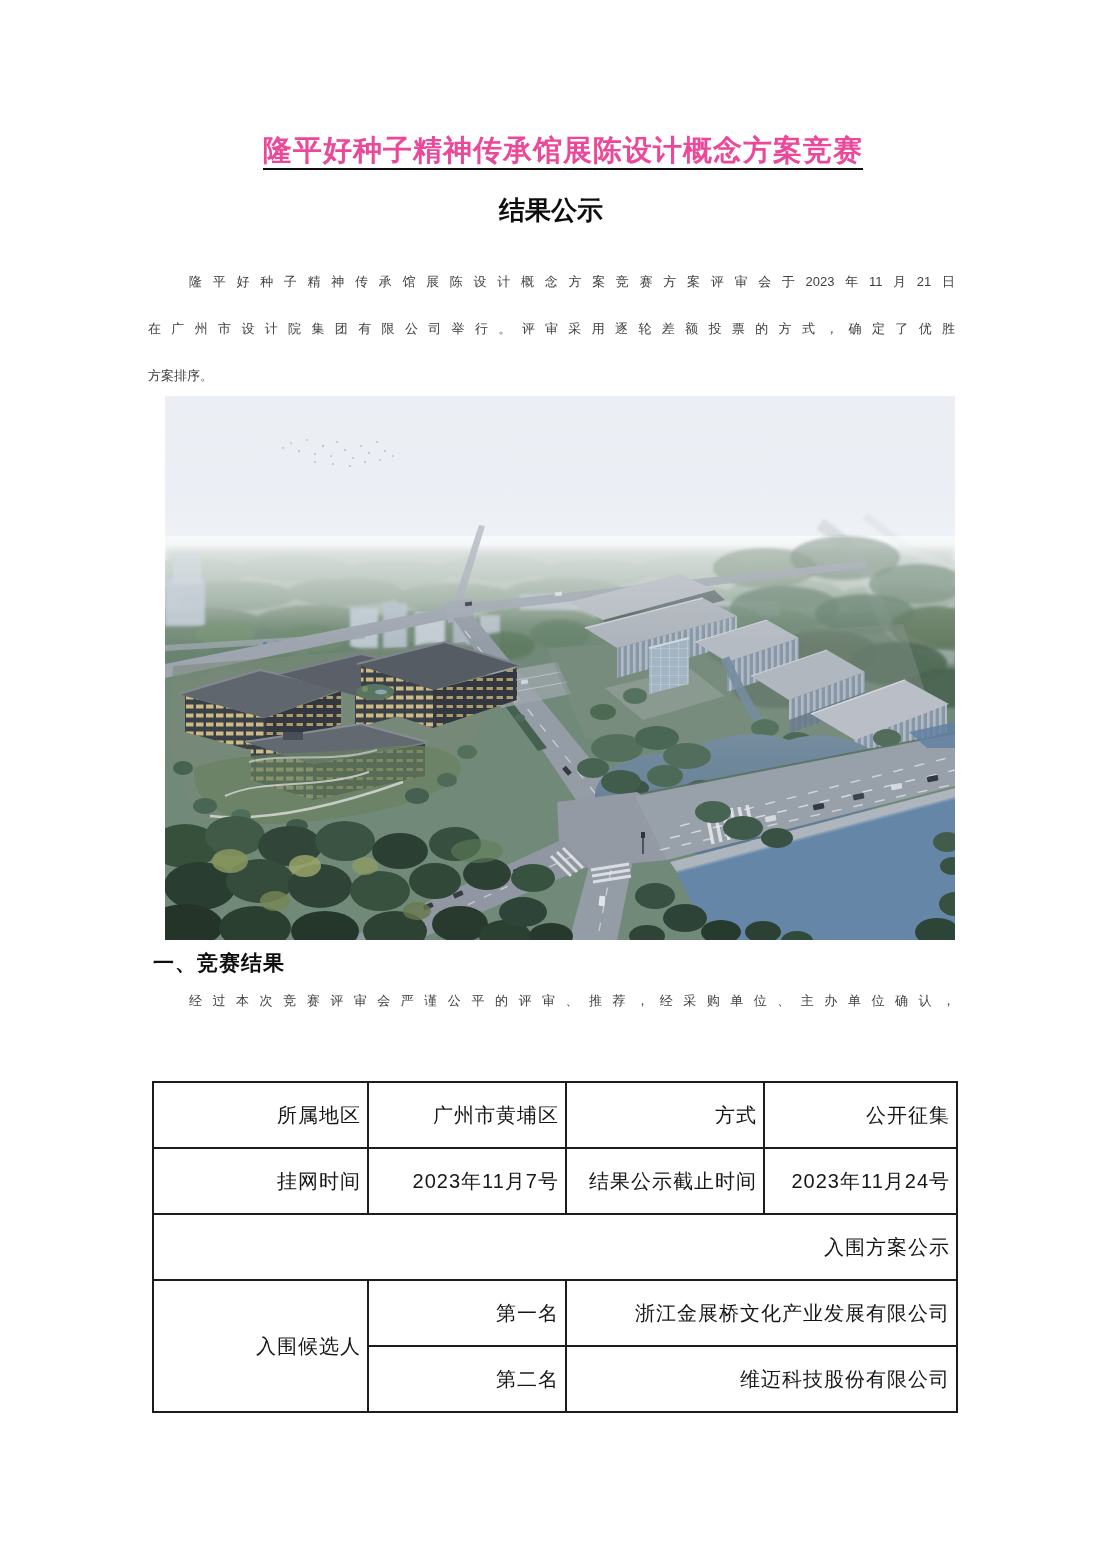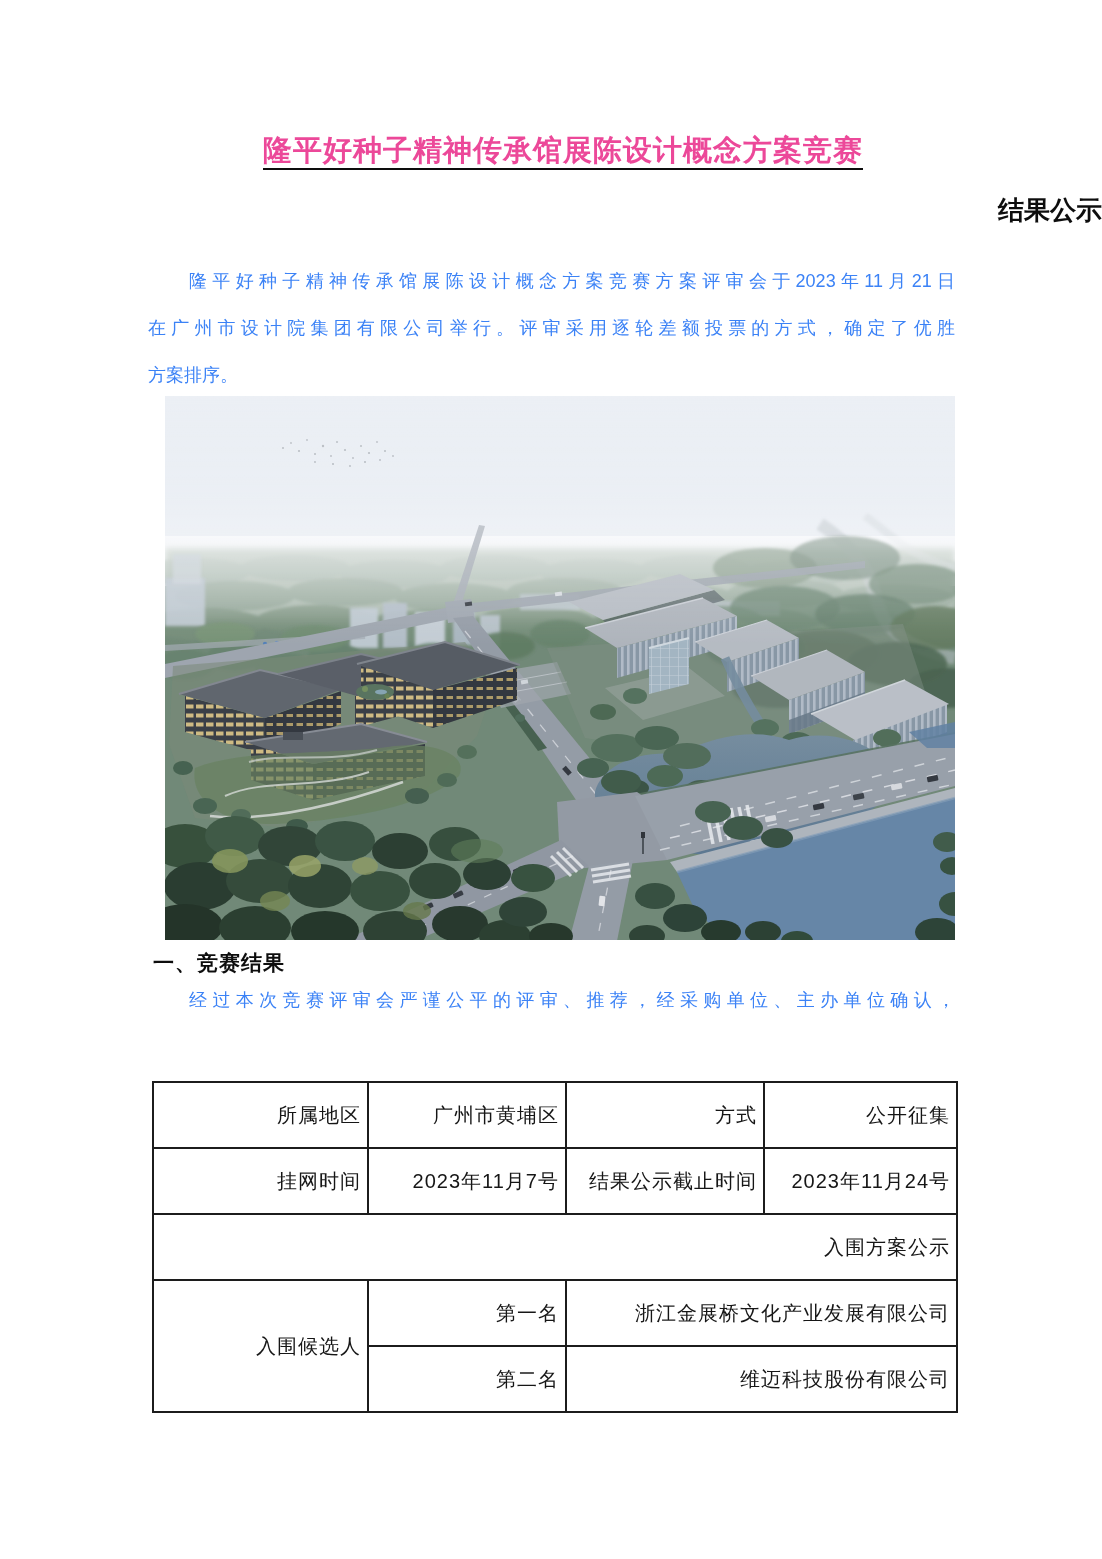--- a/index.html
+++ b/index.html
@@ -10,24 +10,24 @@
     background:#ffffff; overflow:hidden;
   }
   .doc-title {
     position:absolute; top:131px; left:0; width:100%;
     text-align:center; font-size:29px; font-weight:700; line-height:38px;
     letter-spacing:1px; color:#ec4899;margin-left:12px;
   }
   .doc-title .u { border-bottom:2.5px solid #0d0d0d; padding-bottom:2px; }
   .doc-subtitle {
     position:absolute; top:192px; left:0; width:100%;
-    text-align:right; font-size:26px; font-weight:700; line-height:36px;
+    text-align:center; font-size:26px; font-weight:700; line-height:36px;
     color:#0d0d0d;
   }
-  .para { position:absolute; left:148px; width:807px; font-size:18px; color:#3b82f6; }
+  .para { position:absolute; left:148px; width:807px; font-size:13px; color:#404040; }
   .para .line { height:47px; line-height:47px; text-align:justify; text-align-last:justify; overflow:hidden; }
   .para .line.indent { text-indent:41px; }
   .para .line.last { text-align:center; text-align-last:left; }
   .para1 { top:258px; }
   .para2 { top:977px; }
   .sec-heading {
     position:absolute; top:948px; left:153px;
     font-size:21px; font-weight:700; line-height:30px; color:#0d0d0d;
     letter-spacing:1px;
   }

